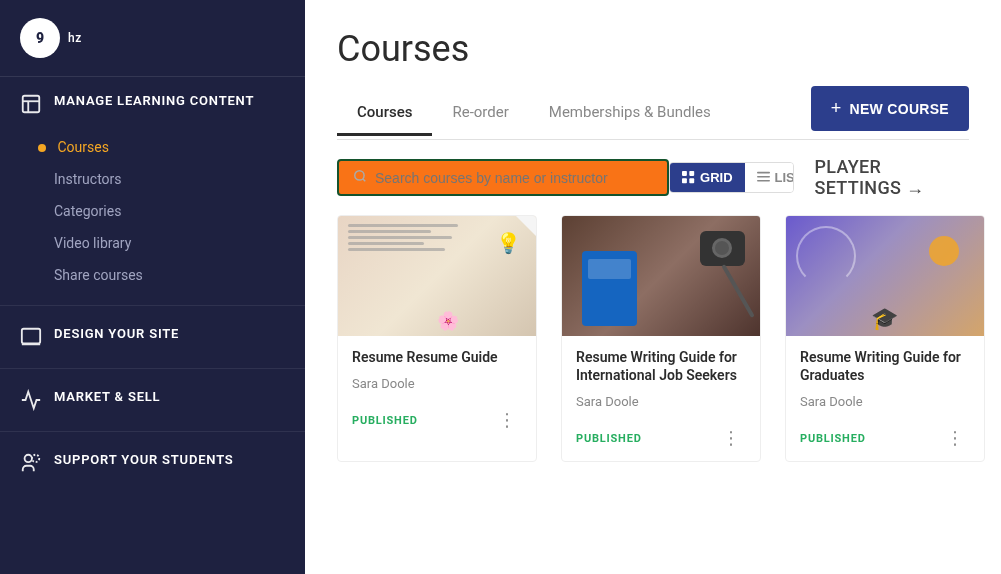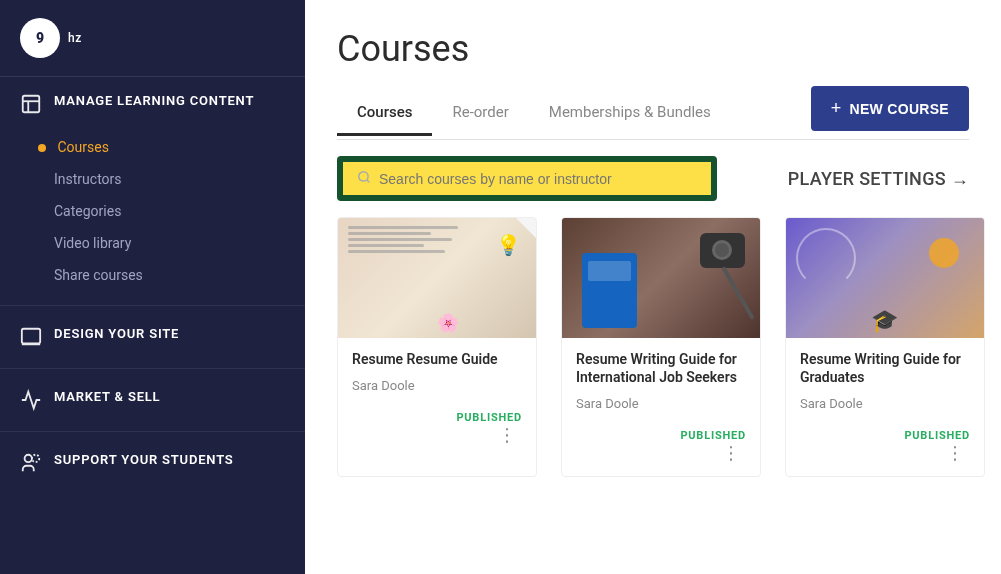--- a/index.html
+++ b/index.html
@@ -174,25 +174,25 @@
     .toolbar {
       display: flex;
       align-items: center;
       justify-content: space-between;
       padding: 16px 32px;
     }
 
     .search-box {
       display: flex;
       align-items: center;
-      border: 6px solid #14532d;
+      border: 2px solid #14532d;
       border-radius: 4px;
       padding: 8px 14px;
       width: 380px;
-      background: #fde047;
+      background: #f97316;
     }
 
     .search-icon-svg {
       color: #aaa;
       margin-right: 8px;
       font-size: 14px;
     }
 
     .search-input {
       border: none;
@@ -443,24 +443,23 @@
     }
 
     .course-author {
       font-size: 13px;
       color: #888;
       margin-bottom: 10px;
     }
 
     .course-footer {
       display: flex;
-      align-items: flex-end;
+      align-items: center;
       justify-content: space-between;
       padding: 8px 14px 12px 14px;
-      flex-direction: column;
     }
 
     .status-badge {
       font-size: 11px;
       font-weight: 700;
       color: #27ae60;
       letter-spacing: 0.8px;
     }
 
     .more-btn {
@@ -590,20 +589,39 @@
       <span class="search-icon-svg">
         <svg width="14" height="14" viewBox="0 0 24 24" fill="none" stroke="#aaa" stroke-width="2.5">
           <circle cx="11" cy="11" r="8"></circle>
           <line x1="21" y1="21" x2="16.65" y2="16.65"></line>
         </svg>
       </span>
       <input class="search-input" type="text" placeholder="Search courses by name or instructor" style="">
     </div>
 
     <div class="view-controls">
+      <div class="view-btn-group">
+        <button class="view-btn active">
+          <svg width="13" height="13" viewBox="0 0 16 16" fill="currentColor">
+            <rect x="0" y="0" width="6" height="6" rx="1"></rect>
+            <rect x="9" y="0" width="6" height="6" rx="1"></rect>
+            <rect x="0" y="9" width="6" height="6" rx="1"></rect>
+            <rect x="9" y="9" width="6" height="6" rx="1"></rect>
+          </svg>
+          <span>GRID</span>
+        </button>
+        <button class="view-btn">
+          <svg width="13" height="13" viewBox="0 0 16 16" fill="currentColor">
+            <rect x="0" y="1" width="16" height="2" rx="1"></rect>
+            <rect x="0" y="6" width="16" height="2" rx="1"></rect>
+            <rect x="0" y="11" width="16" height="2" rx="1"></rect>
+          </svg>
+          <span>LIST</span>
+        </button>
+      </div>
       <div class="player-settings-link">PLAYER SETTINGS →</div>
     </div>
   </div>
 
   <div class="course-grid">
 
     <div class="course-card">
       <div class="course-thumbnail thumb-1">
         <div class="thumb-1-content">
           <div class="fold-indicator"></div>

